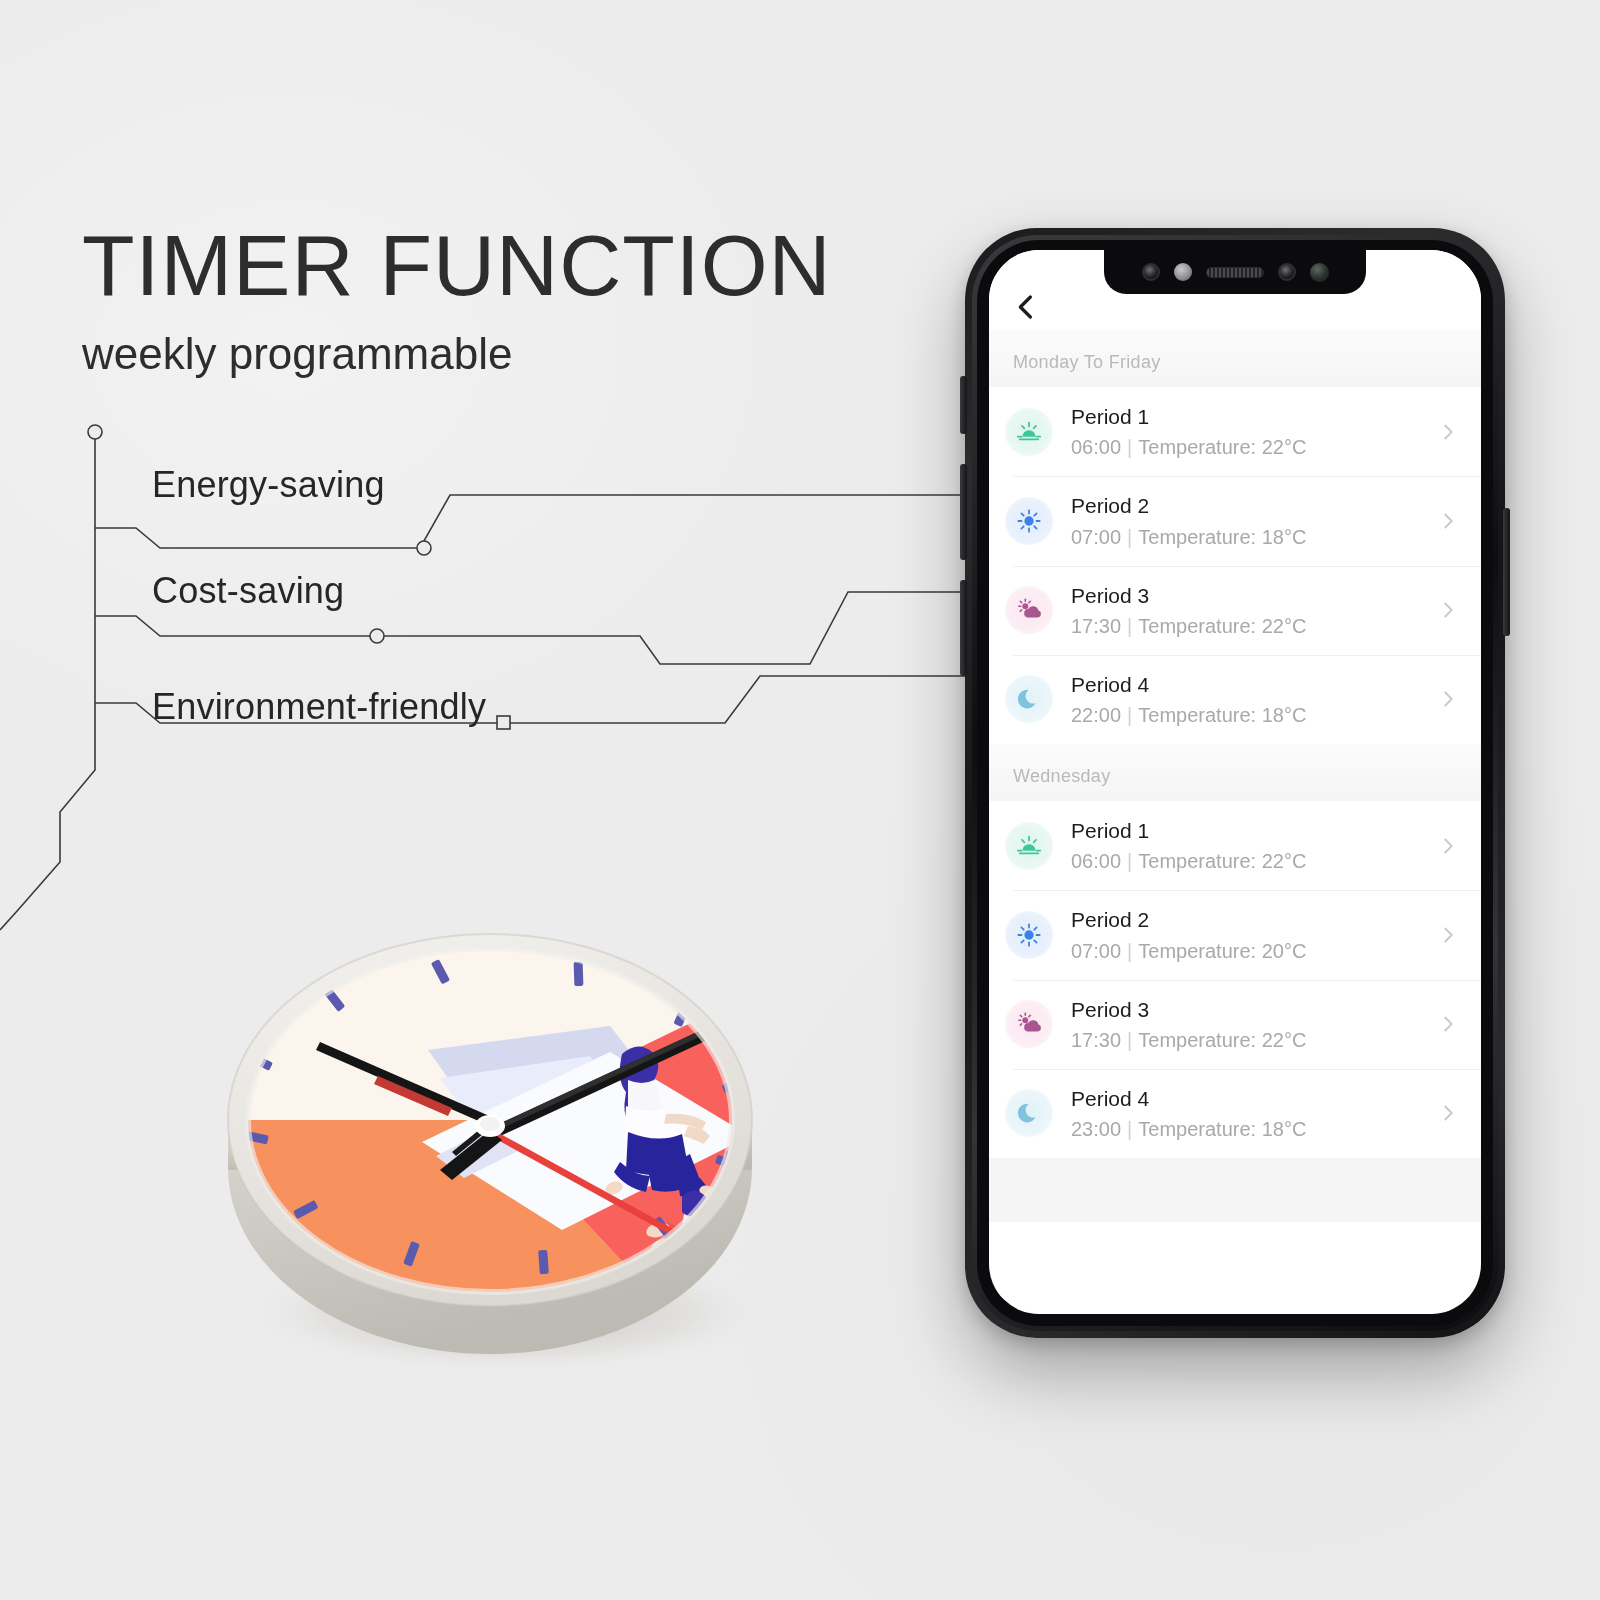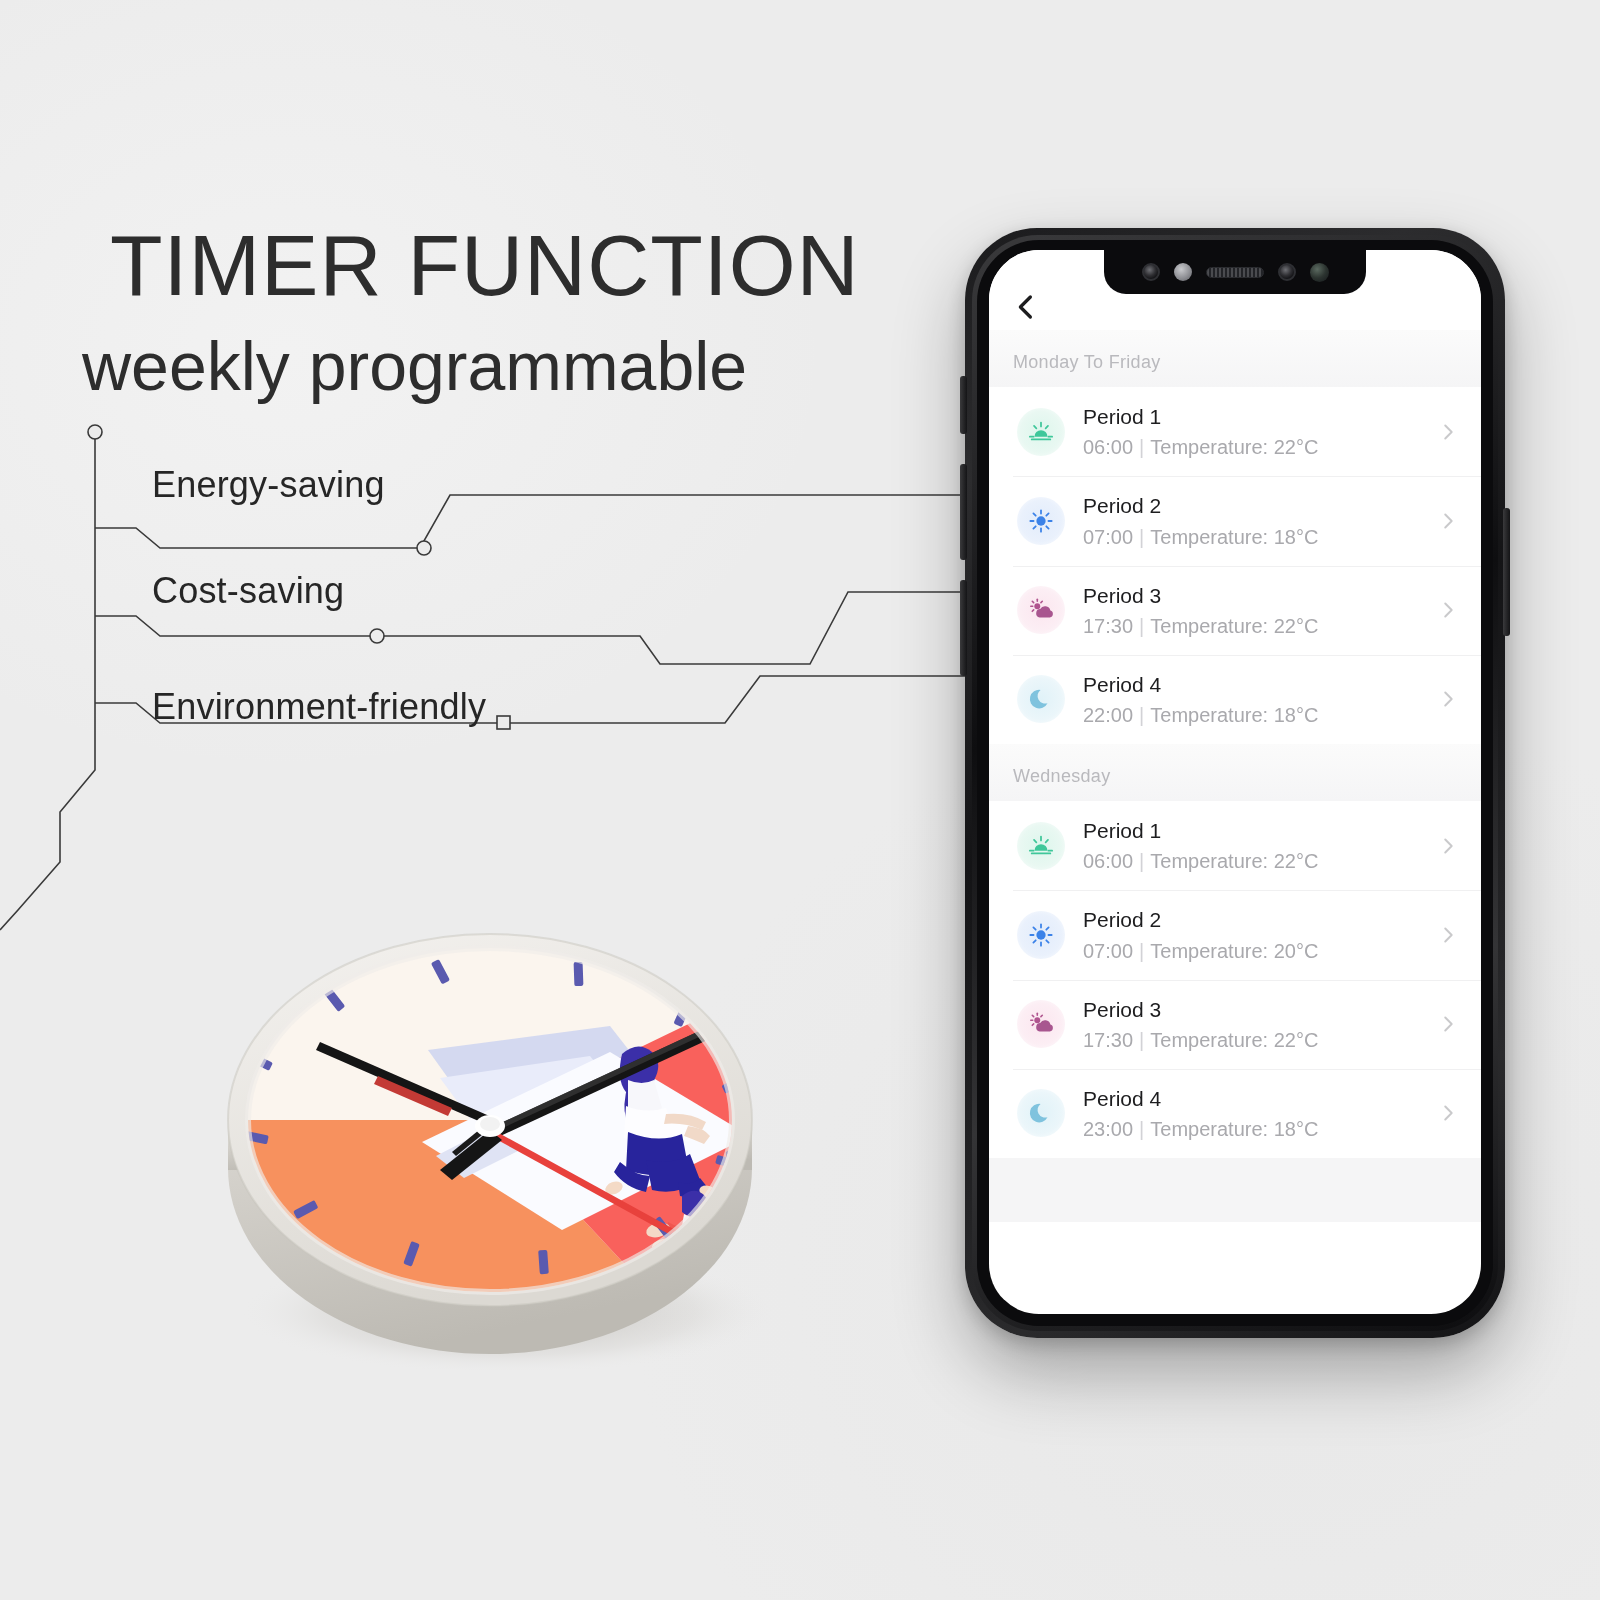--- a/index.html
+++ b/index.html
@@ -14,24 +14,24 @@
     background:
       radial-gradient(ellipse 900px 700px at 18% 22%, #f2f2f2 0%, rgba(242,242,242,0) 60%),
       radial-gradient(ellipse 1000px 900px at 80% 80%, #e8e8e8 0%, rgba(232,232,232,0) 65%),
       #ececec;
   }
 
   
   .headline{ position:absolute; left:82px; top:222px; width:900px; }
   .h-title{
     font-size:86px; font-weight:400; letter-spacing:1px;
-    color:#2d2d2d; line-height:1.0; white-space:nowrap;margin-left:28px;
+    color:#2d2d2d; line-height:1.0; white-space:nowrap;
   }
   .h-sub{
-    font-size:68px; font-weight:300; color:#2d2d2d;
+    font-size:44px; font-weight:300; color:#2d2d2d;
     margin-top:24px; line-height:1.0; white-space:nowrap;
   }
 
   
   .connectors{ position:absolute; left:0; top:0; width:1600px; height:1600px; }
 
   .feat-label{
     position:absolute; font-size:36px; font-weight:400;
     color:#262626; white-space:nowrap; letter-spacing:.2px;
   }
@@ -109,21 +109,21 @@
   }
 
   .list{ background:#fff; }
   .section-head{
     background:linear-gradient(180deg,#fbfbfb,#f5f5f6);
     padding:22px 16px 14px 24px;
     font-size:18px; color:#b9b9bd; font-weight:400; letter-spacing:.3px;
   }
   .row{
     display:flex; align-items:center;
-    padding:17px 22px 17px 28px;
+    padding:17px 22px 17px 16px;
     background:#fff; position:relative;
   }
   .row + .row::before{
     content:""; position:absolute; left:24px; right:0; top:0;
     height:1px; background:#f0f0f1;
   }
   .row-icon{
     width:48px; height:48px; border-radius:50%;
     display:flex; align-items:center; justify-content:center;
     flex:0 0 48px; margin-right:18px;

